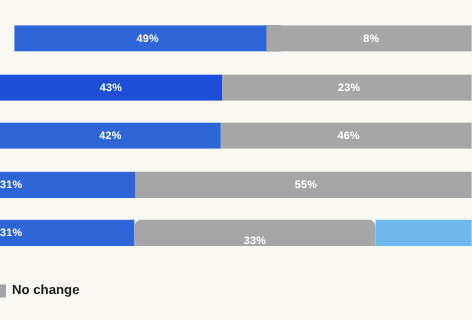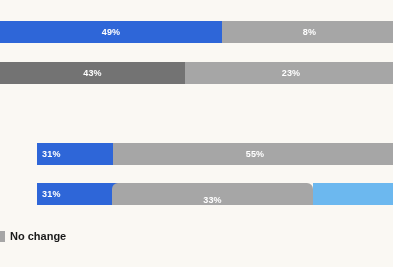--- a/index.html
+++ b/index.html
@@ -48,27 +48,26 @@
   .seg-label {
     font-size: 9px;
     font-weight: bold;
     color: #ffffff;
     letter-spacing: 0.2px;
     line-height: 1;
     white-space: nowrap;
   }
   .seg.left-clip {
     justify-content: flex-start;
-    padding-left: 5px;
-    margin-left: 37px;
+    padding-left: 0;
   }
   .legend {
     position: absolute;
     left: 0;
-    top: 228px;
+    top: 234px;
     display: flex;
     align-items: center;
     height: 16px;
     gap: 38px;
   }
   .legend-item {
     display: flex;
     align-items: center;
     margin-right: 13px;
   }
@@ -90,33 +89,41 @@
     white-space: nowrap;
   }
 </style>
 </head>
 <body>
 
 <div id="chart-root">
 
   <div class="bars-area">
       <div class="bar-row" style="top: 21px; height: 22px;">
-        <div class="seg" style="left: 0px; width: 222px; height: 22px; background: rgb(46, 102, 216);">
+        <div class="seg" style="left: 12px; width: 222px; height: 22px; background: rgb(46, 102, 216);">
           <span class="seg-label">49%</span>
         </div>
         <div class="seg" style="left: 222px; width: 175px; height: 22px; background: rgb(166, 166, 166);">
           <span class="seg-label">8%</span>
         </div>
       </div>
       <div class="bar-row" style="top: 62px; height: 22px;">
-        <div class="seg" style="left: 0px; width: 185px; height: 22px; background: #737373;">
+        <div class="seg" style="left: 0px; width: 185px; height: 22px; background: #1d4ed8;">
           <span class="seg-label">43%</span>
         </div>
         <div class="seg" style="left: 185px; width: 212px; height: 22px; background: rgb(166, 166, 166);">
           <span class="seg-label">23%</span>
+        </div>
+      </div>
+      <div class="bar-row" style="top: 102px; height: 22px;">
+        <div class="seg" style="left: 0px; width: 184px; height: 22px; background: rgb(46, 102, 216);">
+          <span class="seg-label">42%</span>
+        </div>
+        <div class="seg" style="left: 184px; width: 213px; height: 22px; background: rgb(166, 166, 166);">
+          <span class="seg-label">46%</span>
         </div>
       </div>
       <div class="bar-row" style="top: 143px; height: 22px;">
         <div class="seg left-clip" style="left: 0px; width: 113px; height: 22px; background: rgb(46, 102, 216);">
           <span class="seg-label">31%</span>
         </div>
         <div class="seg" style="left: 113px; width: 284px; height: 22px; background: rgb(166, 166, 166);">
           <span class="seg-label">55%</span>
         </div>
       </div>

